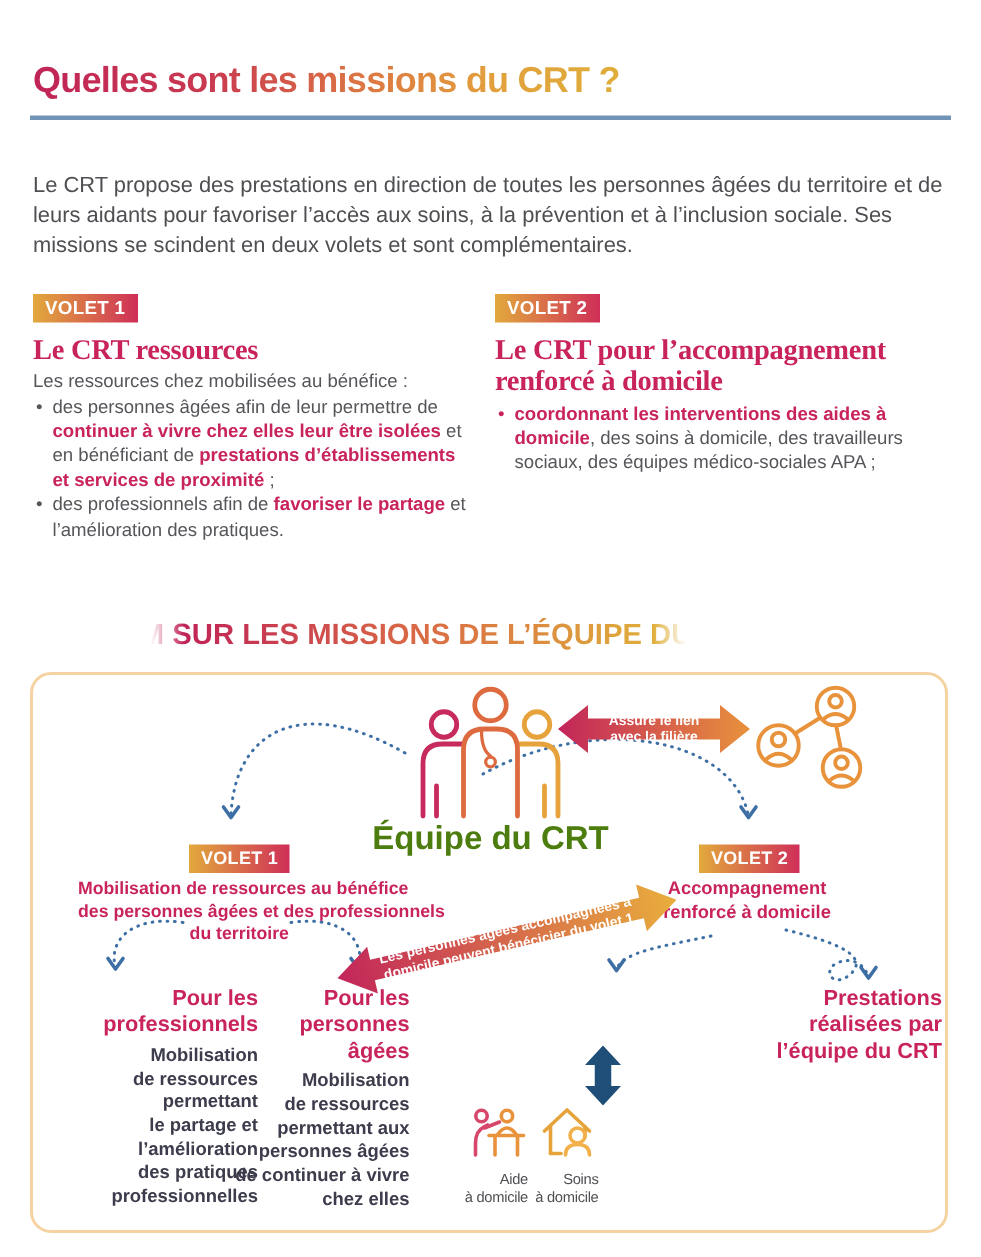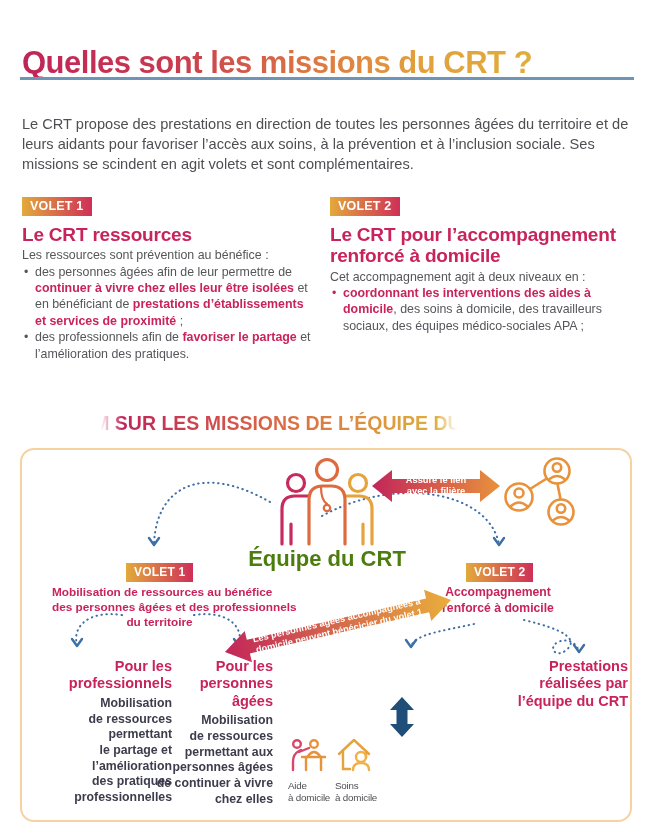--- a/index.html
+++ b/index.html
@@ -1,33 +1,33 @@
 <!DOCTYPE html>
 <html><head>
 <meta charset="utf-8">
 <style>
   html,body{margin:0;padding:0;background:#fff;}
   .page{position:relative;width:654px;height:838px;background:#fff;overflow:hidden;
         font-family:"Liberation Sans",sans-serif;color:#55565a;}
 
   
-  .title{position:absolute;left:22px;top:24px;font-size:31px;font-weight:bold;letter-spacing:-0.5px;
+  .title{position:absolute;left:22px;top:24px;font-size:24px;font-weight:bold;letter-spacing:-0.5px;
          background:linear-gradient(90deg,#c02457 0%,#c93a50 30%,#dd7a42 58%,#e2a03d 78%,#dfae3b 100%);
          -webkit-background-clip:text;background-clip:text;color:transparent;-webkit-text-fill-color:transparent;
          white-space:nowrap;}
   .title-rule{position:absolute;left:20px;top:77px;width:614px;height:3px;background:#7094b5;}
   .intro{position:absolute;left:22px;top:99px;width:612px;font-size:14.6px;line-height:1.38;color:#4e4f52;}
 
   
   .badge{display:inline-block;padding:2px 8px 3px;background:linear-gradient(90deg,#e2a93c,#cf2f58);
          color:#fff;font-weight:bold;font-size:12.5px;letter-spacing:0.2px;}
   .sec{position:absolute;top:196px;}
   .sec-v1{left:22px;width:296px;}
   .sec-v2{left:330px;width:306px;}
-  .sec h2{margin:8px 0 2px;font-size:19px;line-height:1.12;color:#c8235c;letter-spacing:-0.2px;}
+  .sec h2{margin:8px 0 2px;font-size:19px;line-height:1.12;color:#c8235c;letter-spacing:-0.2px;font-family:Liberation Serif, serif;}
   .lead{font-size:12.4px;line-height:1.32;color:#55565a;}
   .sec ul{margin:0;padding-left:13px;font-size:12.4px;line-height:1.32;color:#55565a;list-style:none;}
   .sec li{position:relative;}
   .sec li::before{content:"•";position:absolute;left:-11px;}
   .sec-v2 li::before{color:#c8235c;}
   strong.pk{color:#c8235c;}
 
   
   .zoom-title{position:absolute;left:0;top:412px;width:558px;text-align:center;font-size:19.5px;font-weight:bold;
          background:linear-gradient(90deg,#fff 18%,#c02457 22%,#d96a45 50%,#dfae3b 78%,#fff 82%);
@@ -50,46 +50,45 @@
   .diag-arrow{left:200px;top:158px;width:232px;height:36px;transform:rotate(-13deg);}
 
   .col{text-align:right;}
   .col-heading{font-size:14.5px;font-weight:bold;color:#c8235c;line-height:1.2;white-space:nowrap;}
   .col-body{margin-top:3px;font-size:12.3px;font-weight:bold;color:#3c3c4c;line-height:1.28;white-space:nowrap;}
   .col-pro{left:18px;top:208px;width:132px;}
   .col-agees{left:115px;top:208px;width:136px;}
   .col-coord{left:283px;top:210px;width:195px;}
   .col-prest{left:478px;top:208px;width:128px;}
   .vert-arrow{left:367px;top:247px;}
-  .icon-item{top:284px;width:64px;text-align:left;}
+  .icon-item{top:284px;width:64px;text-align:right;}
   .icon-label{margin-top:2px;font-size:9.8px;line-height:1.22;color:#4e4f52;letter-spacing:-0.2px;white-space:nowrap;}
 </style>
 </head>
 <body>
 
 <div class="page">
 
   <h1 class="title">Quelles sont les missions du CRT ?</h1>
   <div class="title-rule"></div>
-  <p class="intro">Le CRT propose des prestations en direction de toutes les personnes âgées du territoire et de leurs aidants pour favoriser l’accès aux soins, à la prévention et à l’inclusion sociale. Ses missions se scindent en agit volets et sont complémentaires.</p>
+  <p class="intro">Le CRT propose des prestations en direction de toutes les personnes âgées du territoire et de leurs aidants pour favoriser l’accès aux soins, à la prévention et à l’inclusion sociale. Ses missions se scindent en deux volets et sont complémentaires.</p>
 
   <section class="sec sec-v1">
     <span class="badge">VOLET 1</span>
     <h2>Le CRT ressources</h2>
-    <div class="lead">Les ressources sont prévention au bénéfice :</div>
+    <div class="lead">Les ressources chez mobilisées au bénéfice :</div>
     <ul>
       <li><span>des personnes âgées afin de leur permettre de </span><strong class="pk">continuer à vivre chez elles leur être isolées</strong><span> et en bénéficiant de </span><strong class="pk">prestations d’établissements et services de proximité</strong><span> ;</span></li>
       <li><span>des professionnels afin de </span><strong class="pk">favoriser le partage</strong><span> et l’amélioration des pratiques.</span></li>
     </ul>
   </section>
 
   <section class="sec sec-v2">
     <span class="badge">VOLET 2</span>
     <h2>Le CRT pour l’accompagnement renforcé à domicile</h2>
-    <div class="lead">Cet accompagnement agit à deux niveaux en :</div>
     <ul>
       <li><strong class="pk">coordonnant les interventions des aides à domicile</strong><span>, des soins à domicile, des travailleurs sociaux, des équipes médico-sociales APA ;</span></li>
     </ul>
   </section>
 
   <div class="zoom-title">ZOOM SUR LES MISSIONS DE L’ÉQUIPE DU CRT</div>
 
   <div class="dbox">
 
     <svg class="arrows-svg" viewBox="0 0 612 374">

